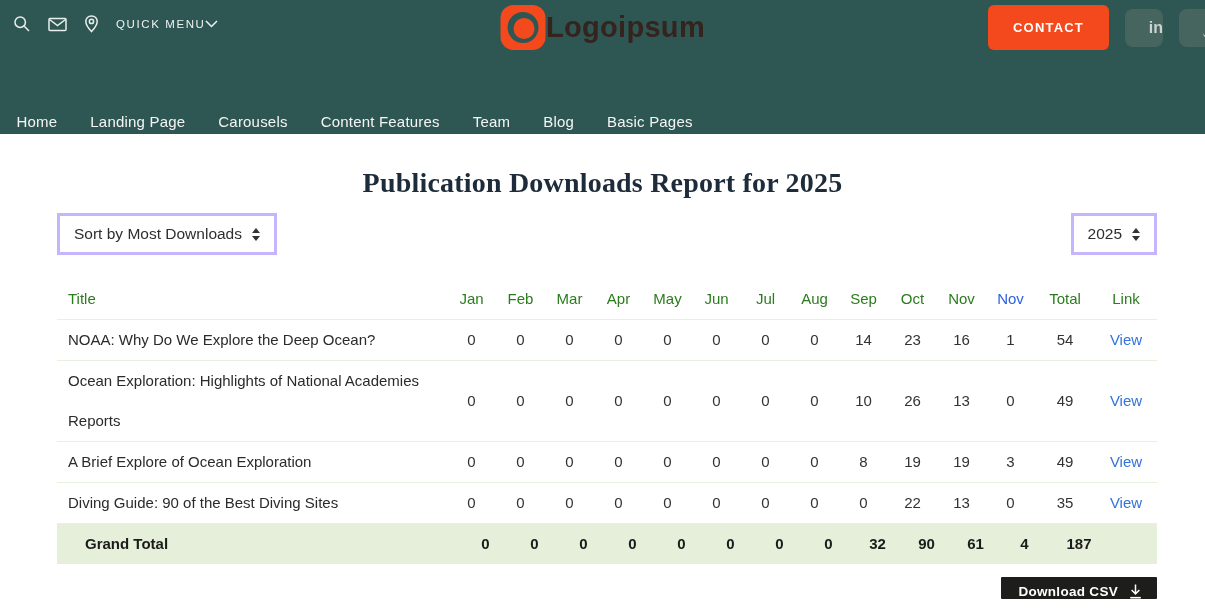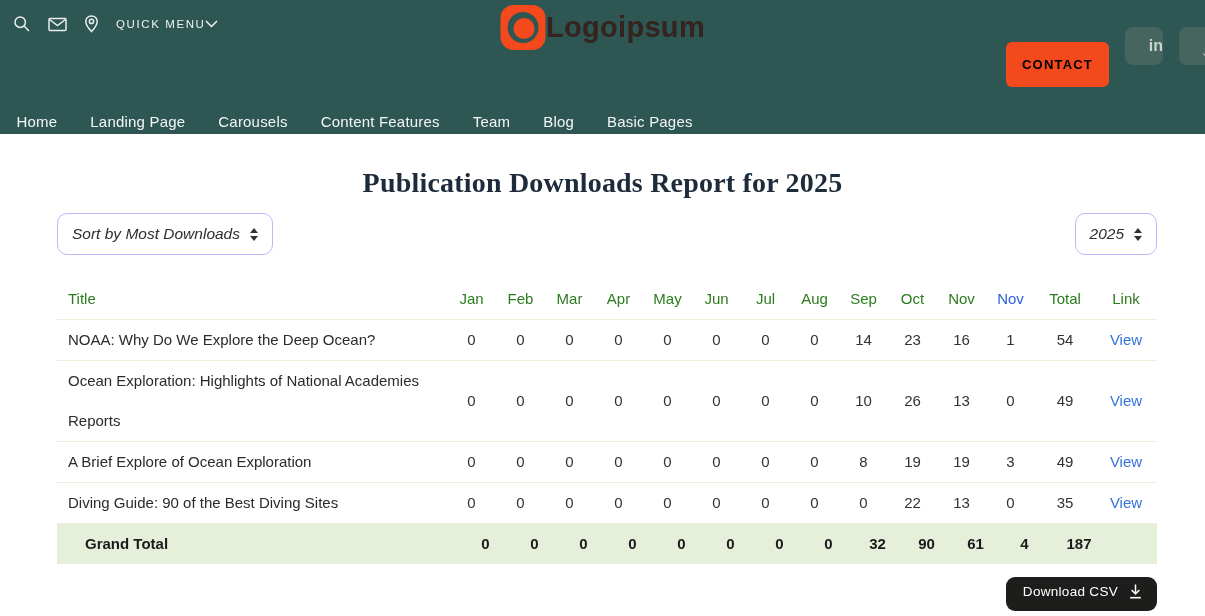--- a/index.html
+++ b/index.html
@@ -20,44 +20,44 @@
   .logo-mark { position:relative; width:45px; height:45px;
     background:var(--accent-orange,#f4491d); border-radius:13px; }
   .logo-ring { position:absolute; left:7px; top:7px; width:31px; height:31px;
     border-radius:50%; background:var(--header-bg,#2e5753); }
   .logo-dot { position:absolute; left:13px; top:13px; width:21px; height:21px;
     border-radius:50%; background:var(--accent-orange,#f4491d); }
   .logo-text { font-size:29px; font-weight:700; letter-spacing:.3px; color:#35231e; }
 
   .topbar-right { position:absolute; right:-12px; top:5px; display:flex;
     align-items:center; gap:16px; }
-  .contact-btn { background:var(--accent-orange,#f4491d); color:#000000; border:none;
-    border-radius:6px; padding:15px 16px; font-size:13px; letter-spacing:1.2px;
-    font-weight:700; font-family:inherit; cursor:pointer;margin-top:37px; }
+  .contact-btn { background:var(--accent-orange,#f4491d); color:#ffffff; border:none;
+    border-radius:6px; padding:15px 25px; font-size:13px; letter-spacing:1.2px;
+    font-weight:700; font-family:inherit; cursor:pointer; }
   .social-btn { width:38px; height:38px; border-radius:8px; background:#47655f;
     color:#c9d3d0; display:flex; align-items:flex-end; justify-content:center;
     cursor:pointer; flex-direction:column; }
   .social-btn .in { font-weight:700; font-size:16px; line-height:1; }
   .social-btn .az { font-weight:700; font-size:18px; line-height:1; margin-bottom:-2px; }
   .az-smile { width:14px; height:5px; border-bottom:2px solid #c9d3d0;
     border-radius:0 0 9px 9px; }
 
   nav { position:absolute; bottom:3px; width:100%; text-align:left; }
   .nav-link { display:inline-block; margin:0 16.5px; color:#f3f6f5; font-size:15px;
     text-decoration:none; letter-spacing:.2px; }
 
   
   .page-title { margin-top:33px; text-align:center;
     font-family:"Liberation Serif", serif; font-weight:700; font-size:28px;
     color:#1d2b3a; letter-spacing:.2px; }
 
   .controls { margin:14px 48px 0 57px; display:flex; justify-content:space-between; }
   .select-box { display:flex; align-items:center; gap:10px; height:42px;
-    border:1px solid #c4b5fd; border-radius:10px; background:#fff; padding:0 14px;
-    font-size:15.5px; color:#2e2e2e; cursor:pointer;font-style:italic; }
+    border:3px solid #c4b5fd; border-radius:0; background:#fff; padding:0 14px;
+    font-size:15.5px; color:#2e2e2e; cursor:pointer; }
   .spin { display:flex; flex-direction:column; gap:3px; }
   .spin i { display:block; width:0; height:0; border-left:4px solid transparent;
     border-right:4px solid transparent; }
   .spin .up { border-bottom:5px solid #333; }
   .spin .down { border-top:5px solid #333; }
 
   table { margin:24px 48px 0 57px; width:1100px; border-collapse:collapse;
     table-layout:fixed; }
   th, td { font-size:15px; line-height:40px; padding:0; text-align:center;
     border-bottom:1px solid #e8f1dd; font-weight:400; }
@@ -65,23 +65,23 @@
   th.hl { color:var(--highlight-blue,#2d61dd); }
   .col-title { text-align:left; padding-left:11px; }
   td { color:#333; }
   td.col-title { color:#2b2b2b; }
   .view-link { color:var(--link-blue,#3273dc); text-decoration:none; }
   tr.grand td { background:var(--grand-total-bg,#e5efda); font-weight:700;
     color:#1b1b1b; border-bottom:none;padding-left:28px; }
 
   .download-row { margin:13px 48px 0 0; text-align:right; }
   .download-btn { display:inline-flex; align-items:center; gap:11px;
-    background:var(--button-dark,#1d1d1b); color:#fff; border:none; border-radius:9px;
-    padding:7px 15px 12px 17px; font-size:13.5px; font-family:inherit; cursor:pointer;
-    letter-spacing:.3px; }
+    background:var(--button-dark,#1d1d1b); color:#fff; border:none; border-radius:1px;
+    padding:7px 15px 0 17px; font-size:13.5px; font-family:inherit; cursor:pointer;
+    letter-spacing:.3px;font-weight:bold; }
 </style>
 </head>
 <body>
 
 <header>
   <div class="topbar-left">
     <span class="util-icon">
       <svg width="18" height="18" viewBox="0 0 18 18">
           <circle cx="7.2" cy="7.2" r="5.2" fill="none" stroke="#e9efed" stroke-width="1.5"></circle>
           <line x1="11.3" y1="11.3" x2="16" y2="16" stroke="#e9efed" stroke-width="1.5"></line>

